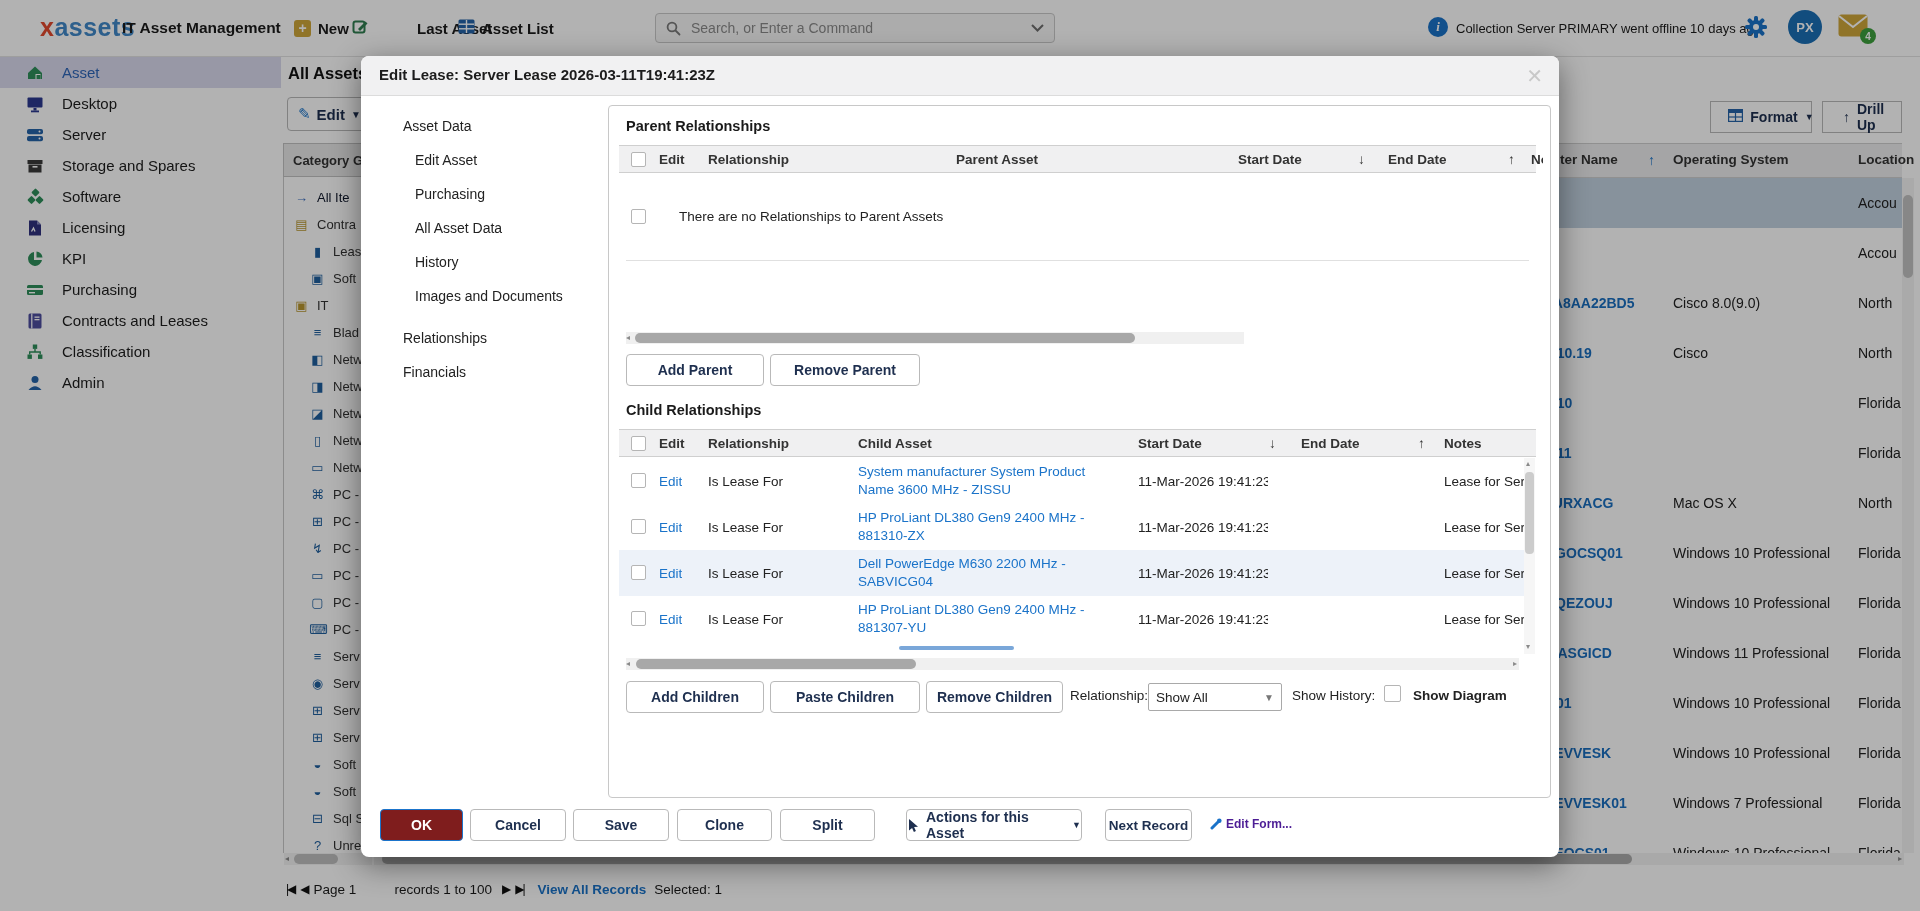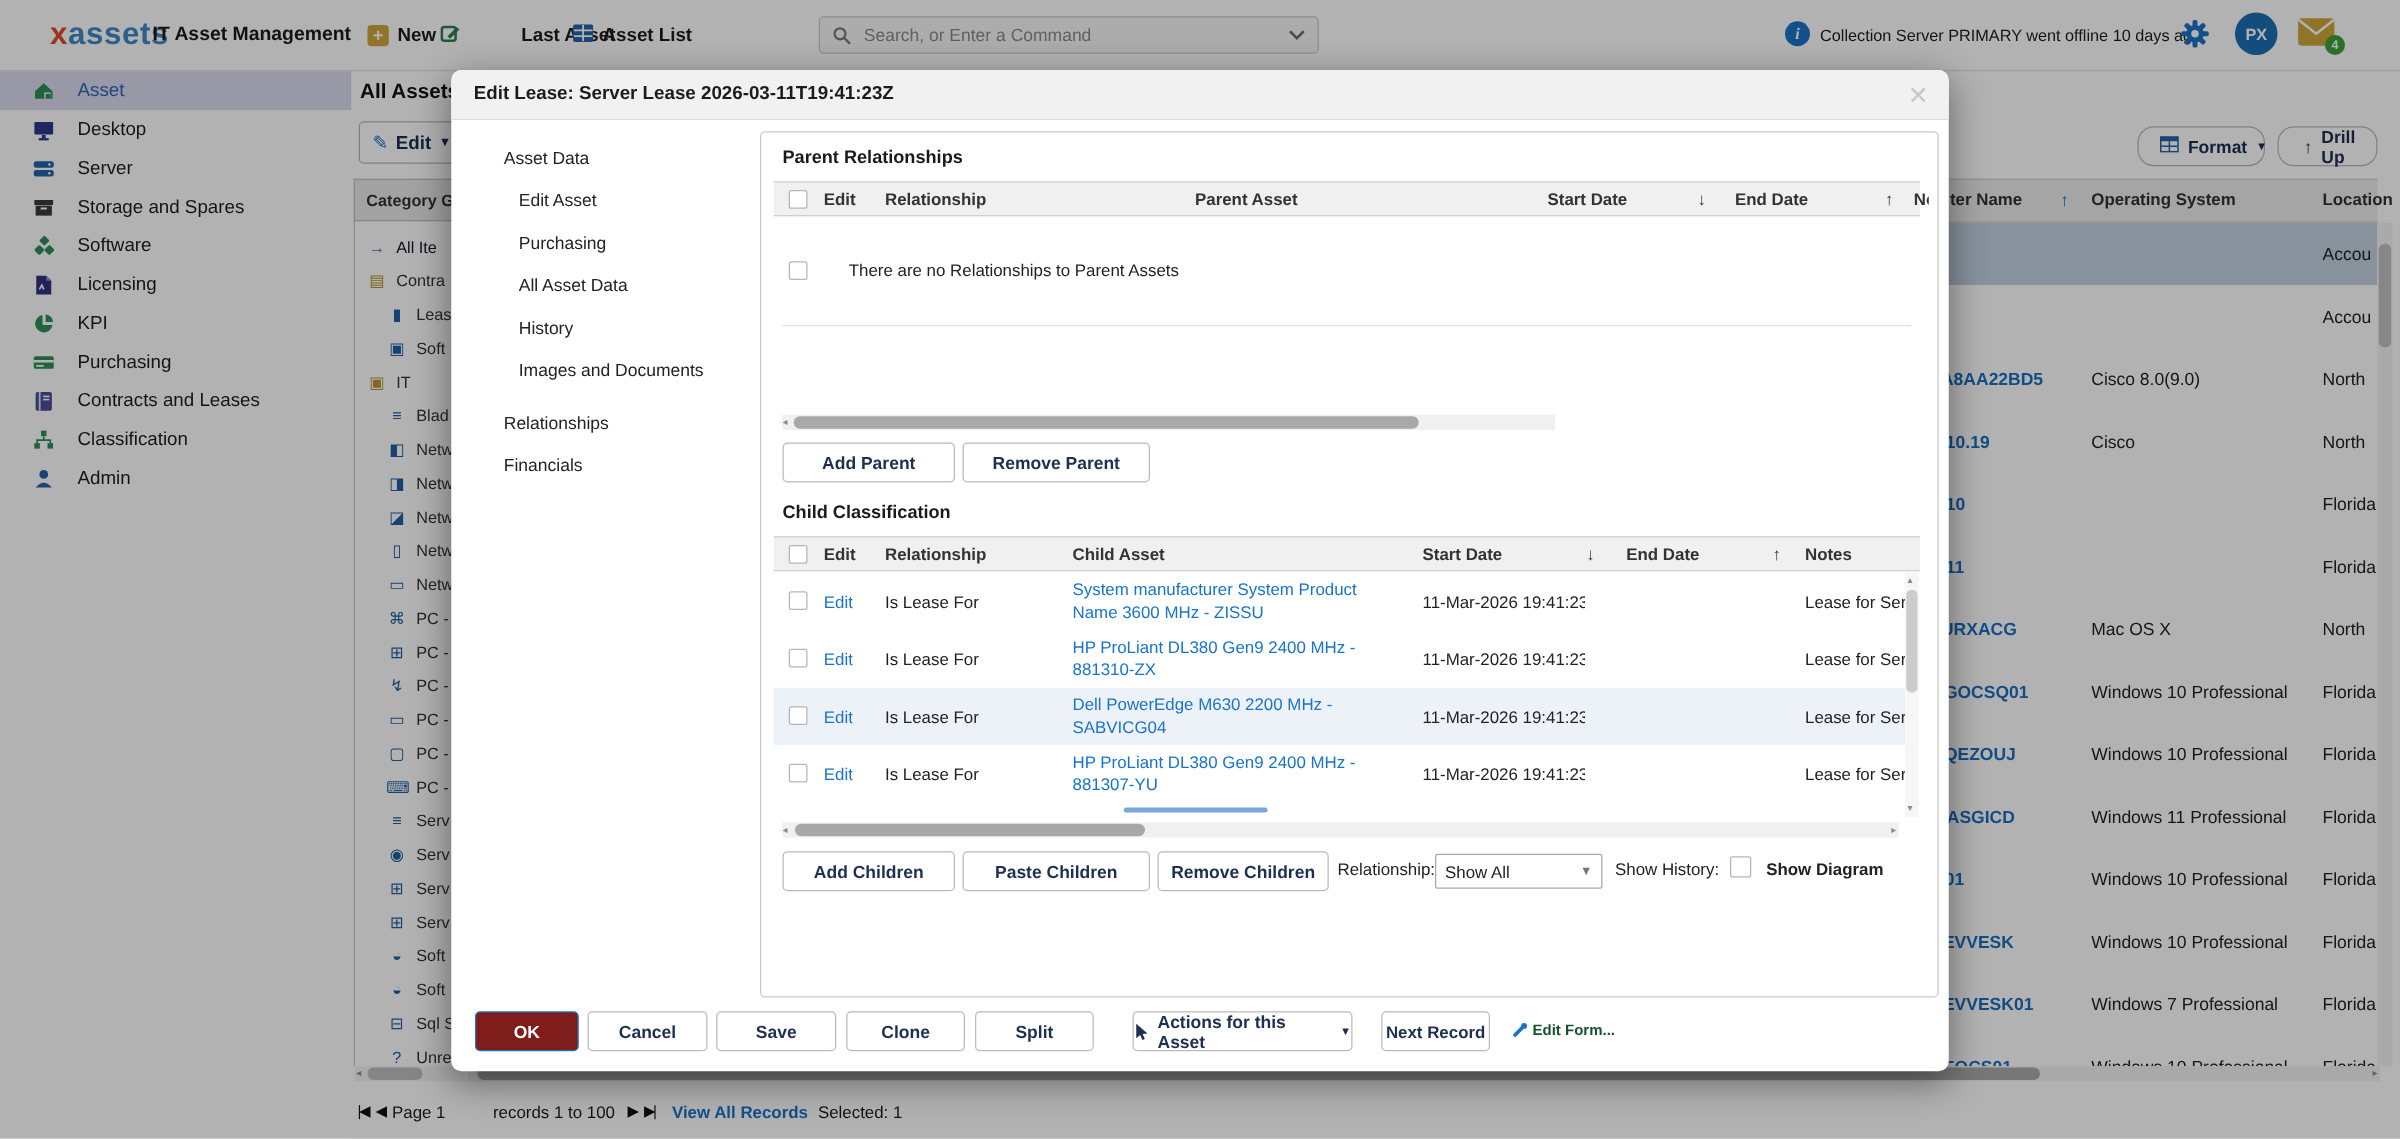--- a/index.html
+++ b/index.html
@@ -36,21 +36,21 @@
   .bg-edit-btn{position:absolute;left:287px;top:97px;width:85px;height:34px;background:#fff;border:1px solid #b9b9b9;border-radius:4px;display:flex;align-items:center;gap:6px;padding-left:10px;box-sizing:border-box;font-size:15px;font-weight:600;color:#1e2f4f;}
   .pencil{color:#1a73c9;font-size:15px;}
   .tree-hdr{position:absolute;left:283px;top:143px;width:91px;height:34px;background:#e9e9e9;border:1px solid #c2c2c2;border-right:none;box-sizing:border-box;display:flex;align-items:center;padding-left:9px;font-size:13px;font-weight:bold;color:#333;white-space:nowrap;overflow:hidden;}
   .tree-border{position:absolute;left:283px;top:177px;width:1px;height:676px;background:#c9c9c9;}
   #tree-list{position:absolute;left:283px;top:184px;width:78px;height:669px;overflow:hidden;}
   .tree-item{height:27px;display:flex;align-items:center;white-space:nowrap;cursor:pointer;}
   .tree-glyph{width:17px;font-size:13px;display:inline-block;text-align:center;flex:none;}
   .tree-label{margin-left:7px;font-size:13px;color:#333;}
   .tree-label.tree-link{color:#0f172a;}
   
-  .bg-toolbar-btn{position:absolute;top:101px;height:32px;background:#fff;border:1px solid #b9b9b9;border-radius:13px;display:flex;align-items:center;justify-content:center;gap:7px;font-size:14px;font-weight:600;color:#1e2f4f;box-sizing:border-box;padding-left:20px;}
+  .bg-toolbar-btn{position:absolute;top:101px;height:32px;background:#fff;border:1px solid #b9b9b9;border-radius:0;display:flex;align-items:center;justify-content:center;gap:7px;font-size:14px;font-weight:600;color:#1e2f4f;box-sizing:border-box;padding-left:20px;}
   #bg-thead{position:absolute;left:374px;top:143px;width:1528px;height:35px;background:#ededee;border-top:1px solid #cfcfcf;border-bottom:1px solid #cfcfcf;box-sizing:border-box;font-size:13.5px;font-weight:bold;color:#333;}
   #bg-thead span{position:absolute;top:8px;white-space:nowrap;}
   #bg-rows{position:absolute;left:374px;top:178px;width:1528px;height:675px;overflow:hidden;}
   .bg-row{position:relative;height:50px;}
   .bg-row.selected{background:#c2d1e0;}
   .bg-name{position:absolute;left:1171px;width:130px;line-height:50px;font-size:14px;color:#1a6fc0;font-weight:600;white-space:nowrap;overflow:hidden;}
   .bg-os{position:absolute;left:1299px;width:180px;line-height:50px;font-size:14px;color:#222;white-space:nowrap;overflow:hidden;}
   .bg-loc{position:absolute;left:1484px;width:48px;line-height:50px;font-size:14px;color:#222;white-space:nowrap;overflow:hidden;}
   .vscroll{position:absolute;left:1902px;top:178px;width:12px;height:675px;background:#f4f4f4;}
   .vscroll .thumb{position:absolute;left:1px;top:17px;width:10px;height:83px;background:#c2c2c2;border-radius:5px;}
@@ -538,21 +538,21 @@
       <span class="cb" style="left:22px;top:103px;"></span>
       <div class="small-lbl" style="left:70px;top:103px;">There are no Relationships to Parent Assets</div>
       <div class="divider" style="left:17px;top:154px;width:903px;"></div>
       <div class="hbar" style="left:17px;top:226px;width:618px;">
           <span class="scroll-arrow" style="left:0;">◂</span>
           <div class="thumb" style="left:9px;width:500px;"></div>
         </div>
       <div class="btn" style="left:17px;top:248px;width:138px;">Add Parent</div>
       <div class="btn" style="left:161px;top:248px;width:150px;">Remove Parent</div>
 
-      <div class="sec-title" style="top:296px;">Child Classification</div>
+      <div class="sec-title" style="top:296px;">Child Relationships</div>
       <div class="thead" style="top:323px;">
         <span class="cb" style="left:12px;top:6px;"></span>
         <span style="left:40px;">Edit</span>
         <span style="left:89px;">Relationship</span>
         <span style="left:239px;">Child Asset</span>
         <span style="left:519px;">Start Date</span>
         <span class="sort" style="left:650px;">↓</span>
         <span style="left:682px;">End Date</span>
         <span class="sort" style="left:799px;">↑</span>
         <span style="left:825px;">Notes</span>
@@ -631,16 +631,16 @@
       <span style="font-size:9px;">▼</span>
     </div>
     <div class="btn" style="left:744px;top:753px;width:87px;font-size:13.5px;">Next Record</div>
     <div style="position:absolute;left:849px;top:761px;display:flex;align-items:center;gap:4px;cursor:pointer;">
       <span style="display:flex;">
           <svg width="12" height="12" viewBox="0 0 12 12">
             <line x1="2" y1="10" x2="8" y2="4" stroke="#1a73c9" stroke-width="3" stroke-linecap="round"></line>
             <circle cx="9.3" cy="2.7" r="2.3" fill="#1a73c9"></circle>
           </svg>
         </span>
-      <span style="font-size:12px;font-weight:bold;color:#14532d;">Edit Form...</span>
+      <span style="font-size:12px;font-weight:bold;color:#4c1d95;">Edit Form...</span>
     </div>
   </div>
 </div>
 
 </body></html>

